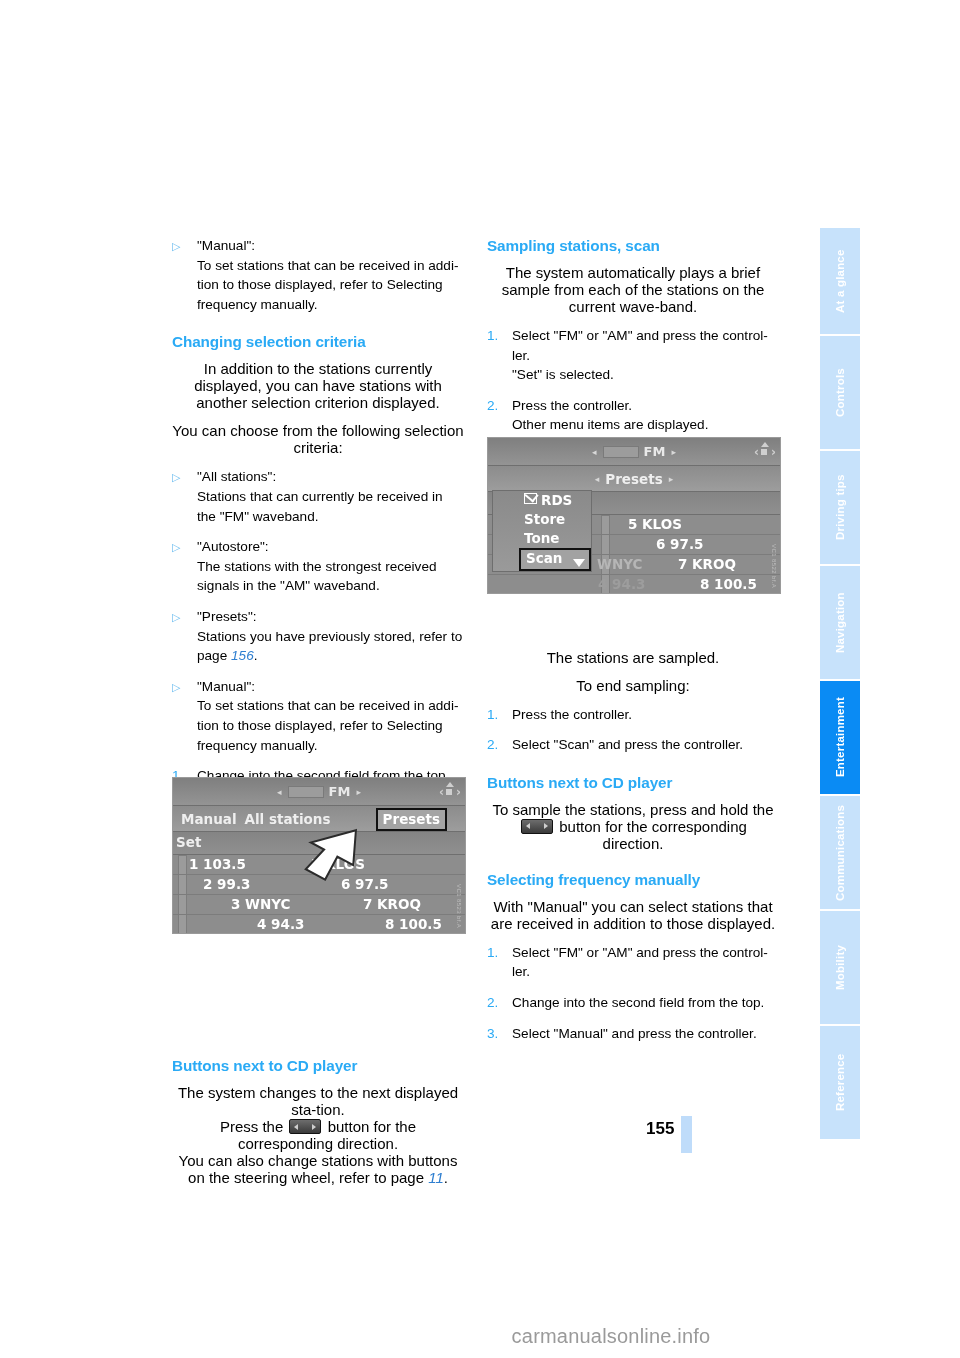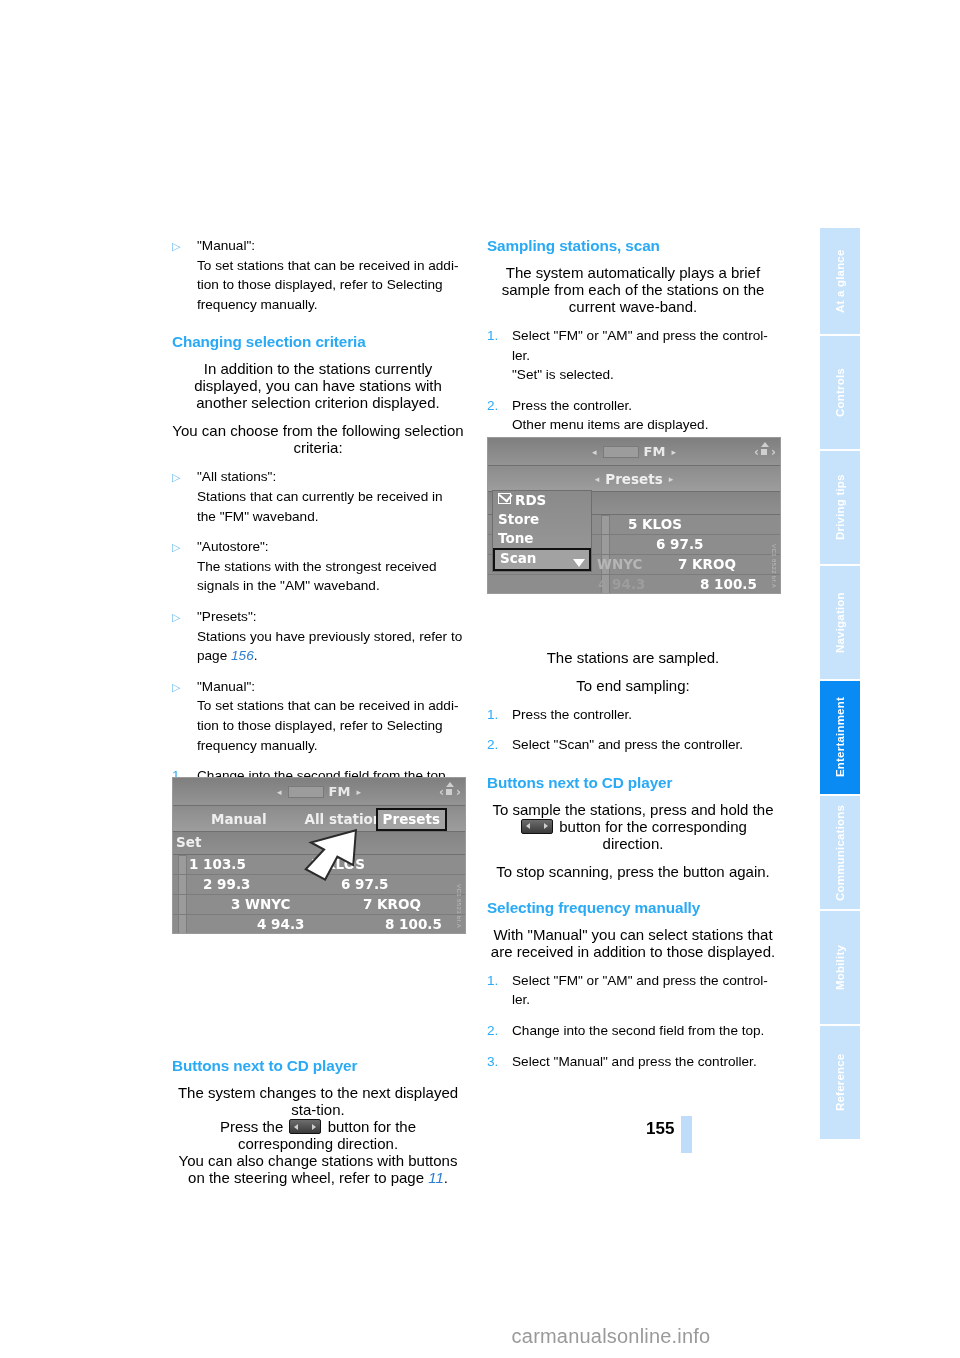--- a/index.html
+++ b/index.html
@@ -122,21 +122,21 @@
 
   .shot .menu-bar{
     height:25px;
     background:linear-gradient(#8c8c8c,#9d9d9d);
     border-bottom:1px solid #6f6f6f;
     display:flex;align-items:center;
     color:#efefef;font-size:13.5px;font-weight:bold;
     position:relative;
   }
   .shot .menu-bar.centered{justify-content:center;}
-  .shot .menu-bar .mi{margin-left:38px;}
+  .shot .menu-bar .mi{margin-left:8px;}
   .shot .menu-bar .arrow{font-size:9px;margin:0 6px;color:#d8d8d8;}
 
   .shot .sel-box{
     border:2px solid #111;
     background:#a4a4a4;
     color:#fff;
     padding:0 5px;
     position:absolute;
     right:18px;top:2px;
     height:19px;line-height:19px;
@@ -174,21 +174,21 @@
   .pointer svg{position:absolute;left:0;top:0;}
 
   
   .dropdown{
     position:absolute;left:4px;top:52px;
     width:98px;
     background:linear-gradient(#8a8a8a,#9a9a9a);
     border:1px solid #6e6e6e;
     color:#fff;font-size:13.5px;font-weight:bold;
   }
-  .dropdown .di{height:19px;line-height:19px;padding-left:5px;position:relative;}
+  .dropdown .di{height:19px;line-height:19px;padding-left:5px;position:relative;margin-left:26px;}
   .dropdown .di.sel{border:2px solid #111;background:#a2a2a2;height:19px;line-height:17px;}
   .dropdown .chk{
     display:inline-block;width:11px;height:9px;border:1.5px solid #fff;
     margin-right:4px;vertical-align:1px;position:relative;
   }
   .dropdown .chk::after{
     content:"";position:absolute;left:1px;top:-3px;width:9px;height:7px;
     border-right:2px solid #fff;border-bottom:2px solid #fff;
     transform:rotate(40deg);
   }
@@ -398,21 +398,20 @@
     <div class="row">
       <div class="mark">2.</div>
       <div class="txt">Select "Scan" and press the controller.</div>
     </div>
 
 
     <h2 class="sect">Buttons next to CD player</h2>
     <p class="para">
       <span>To sample the stations, press and hold the </span><span class="cdbtn"></span><span> button for the corresponding direction.</span>
     </p>
-    <p class="para">To stop scanning, press the button again.</p>
 
     <h2 class="sect">Selecting frequency manually</h2>
     <p class="para">With "Manual" you can select stations that are received in addition to those displayed.</p>
 
     <div class="row">
       <div class="mark">1.</div>
       <div class="txt">Select "FM" or "AM" and press the control-ler.</div>
     </div>
     <div class="row">
       <div class="mark">2.</div>

